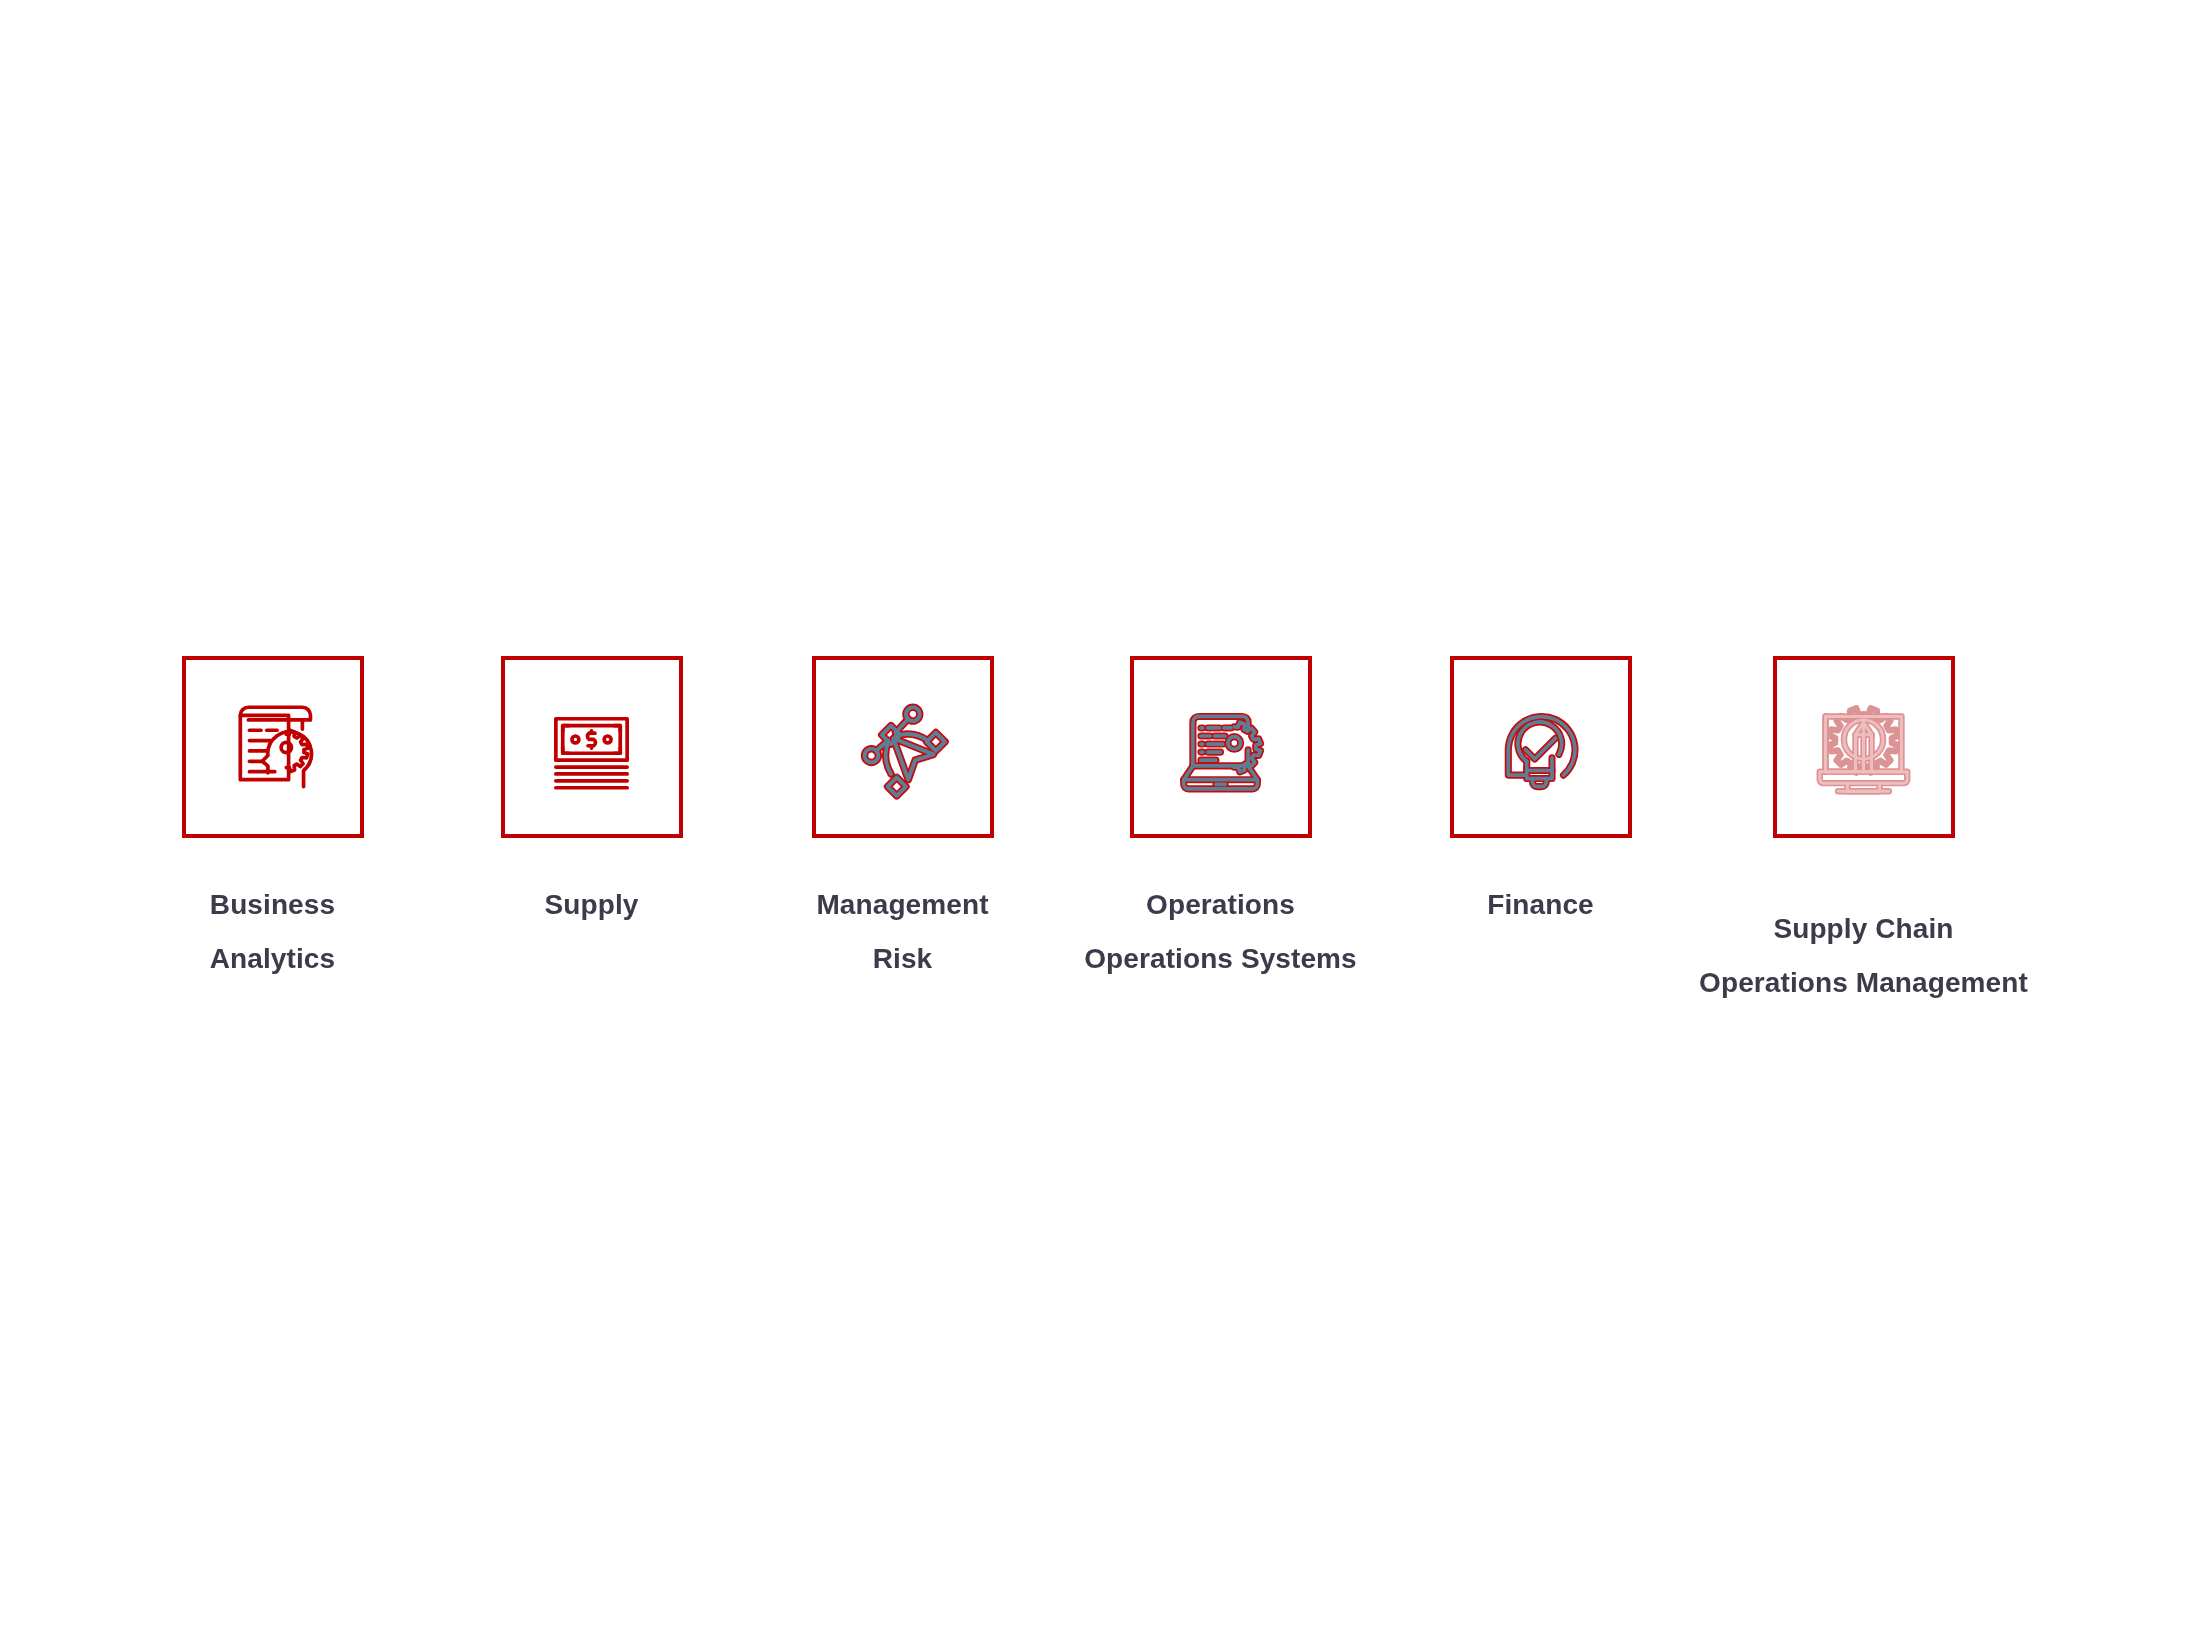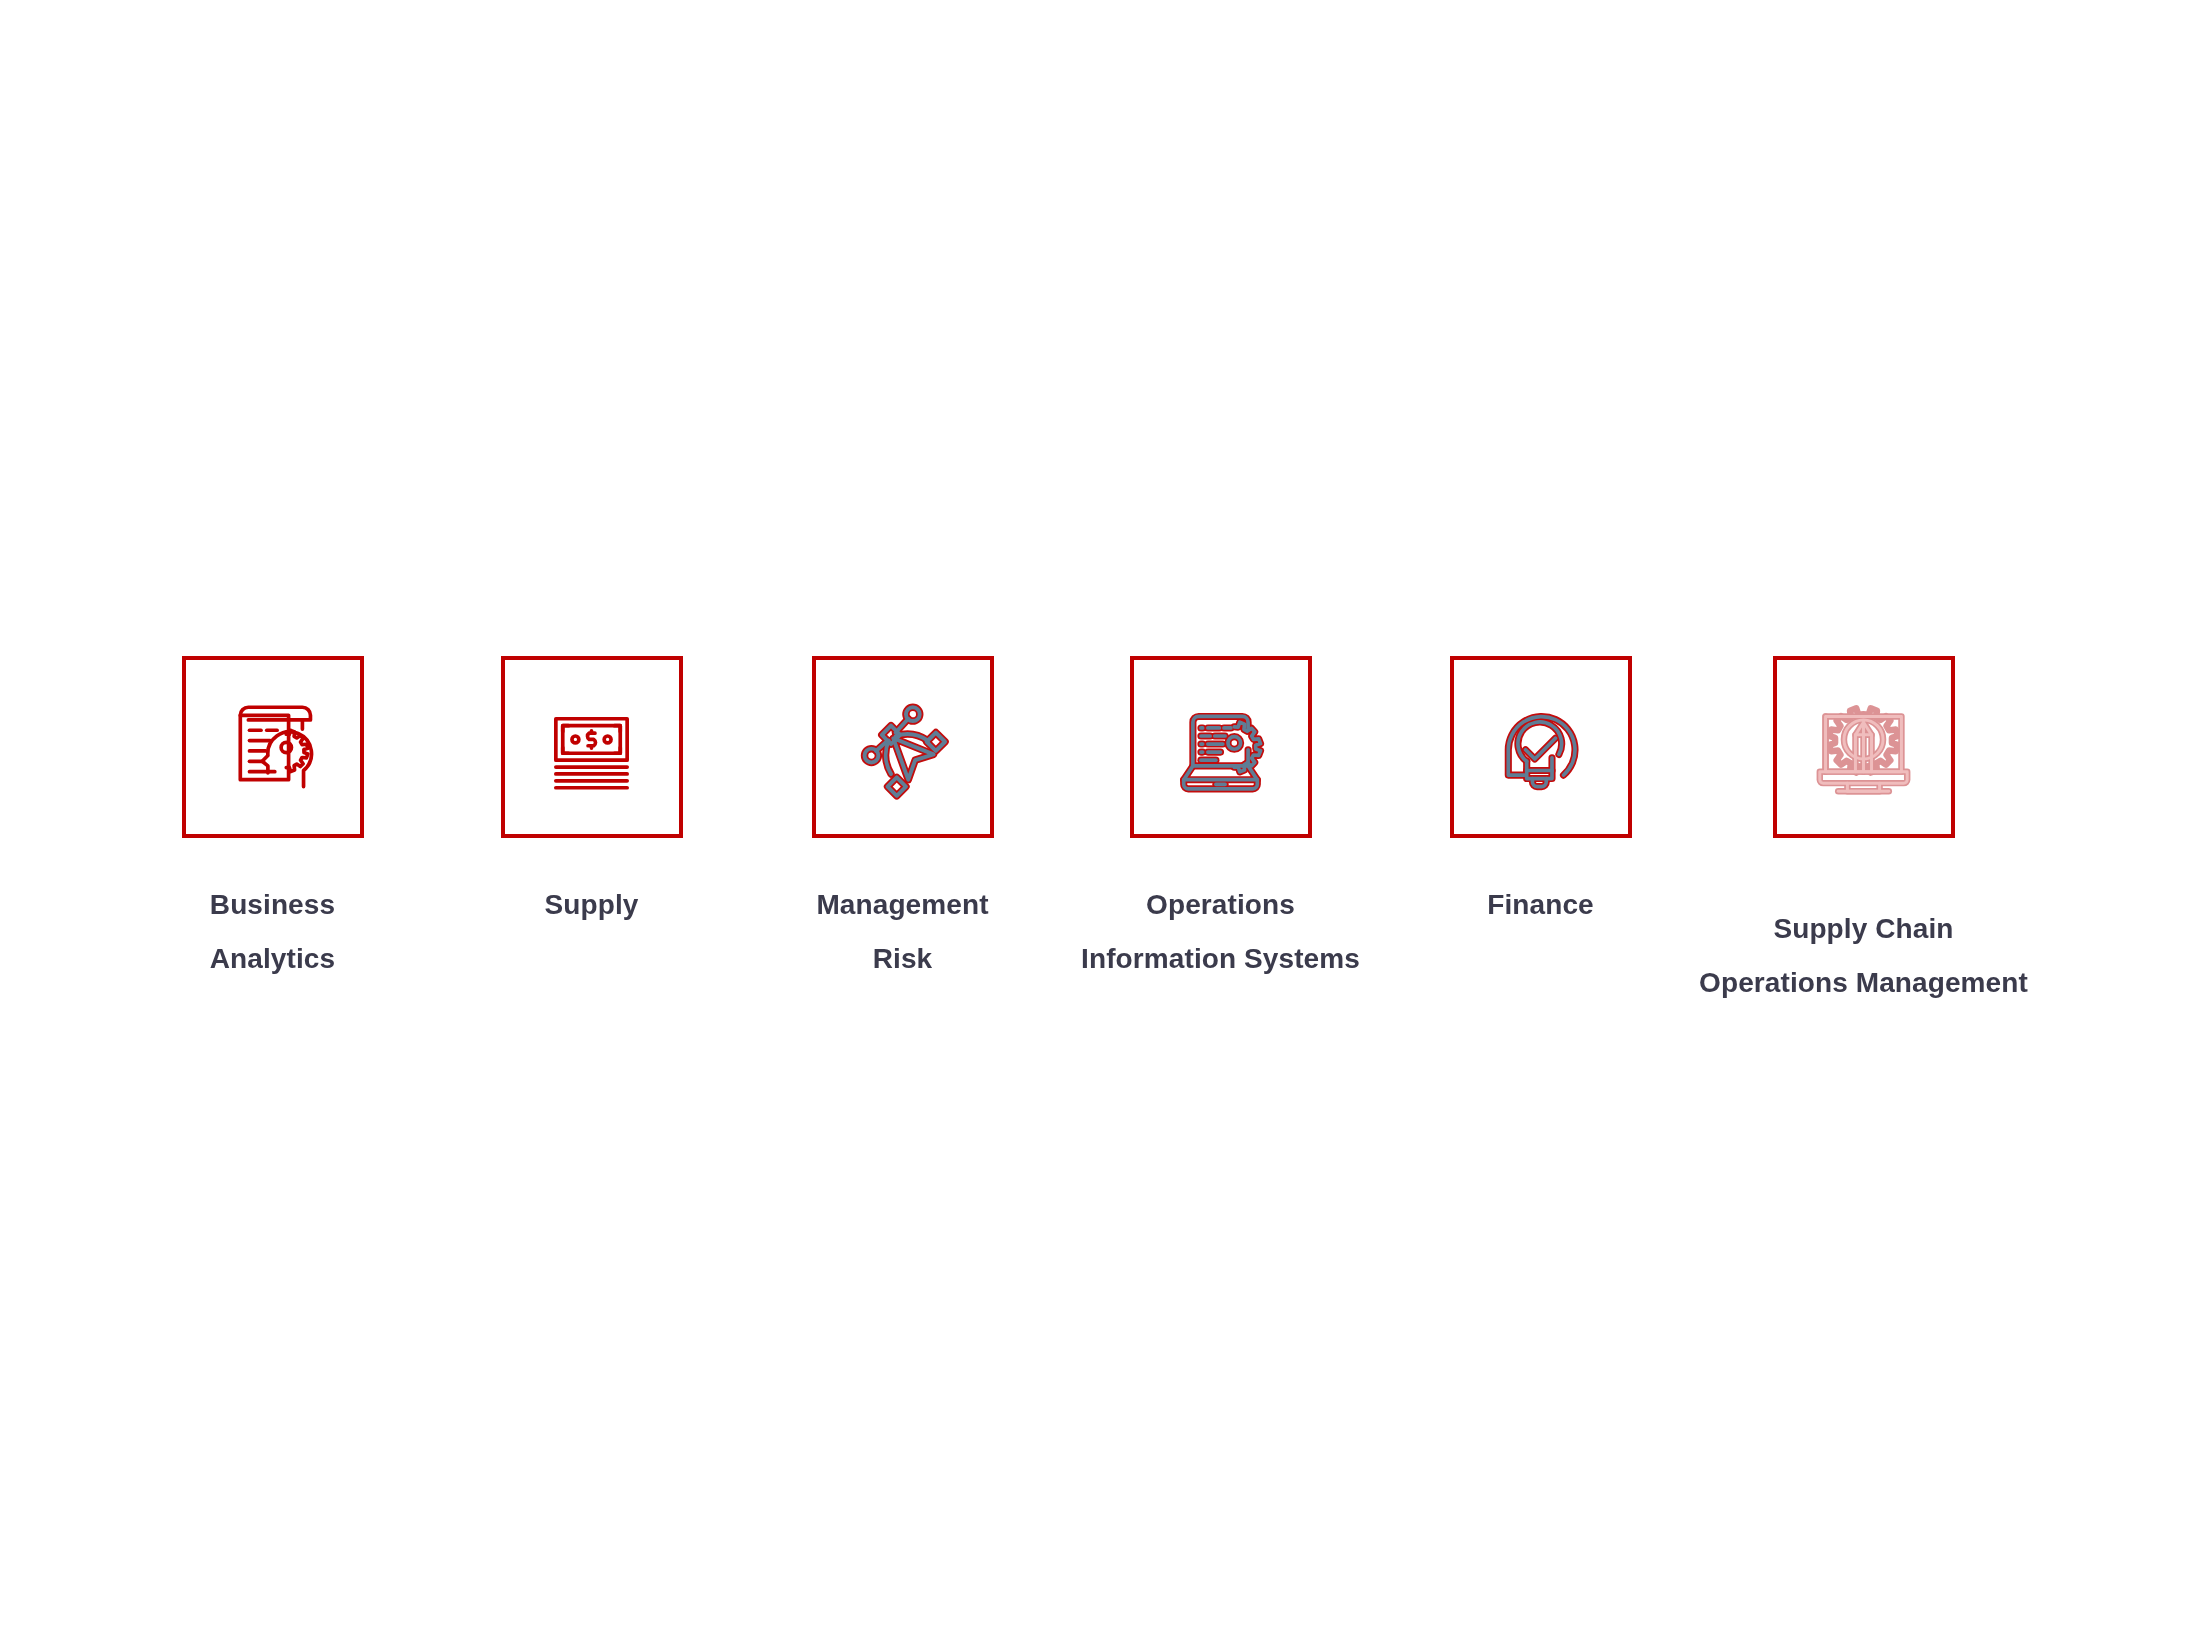--- a/index.html
+++ b/index.html
@@ -206,21 +206,21 @@
             <path d="M33 47 h1.5 M39 47 h13"></path>
             <path d="M33 54 h1.5 M39 54 h11"></path>
             <path d="M33 61 h13"></path>
             <circle cx="62" cy="46" r="5.5"></circle>
             <path d="M62 32 l3.3 0.3 l1.5 -4.3 l4.1 1.7 l-0.5 4.5 l2.8 1.7 l3.7 -2.6 l2.9 3.1 l-2.7 3.7 l1.6 2.8 l4.5 -0.4 l1.6 4.1 l-4.2 1.5 l0.1 3.2 l4.1 1.5 l-1.6 4.1 l-4.5 -0.4 l-1.6 2.8 l2.7 3.7 l-2.9 3 l-3.7 -2.6 l-2.8 1.7 l0.5 4.5 l-4.1 1.6 l-1.5 -4.3 l-3.3 0.3"></path>
           </g>
         </svg>
       </div>
       <div class="tile-label">
         <span class="ln">Operations</span>
-        <span class="ln">Information Systems</span>
+        <span class="ln">Operations Systems</span>
       </div>
     </div>
 
     <div class="tile t4">
       <div class="tile-frame">
         <svg viewBox="0 0 100 100">
           <g fill="none" stroke="#C00000" stroke-width="6.2" stroke-linecap="round" stroke-linejoin="round" opacity="0.95">
             <path d="M22 74 h14 M22 74 v-22 a29 29 0 1 1 48 22"></path>
             <path d="M38 62 a19 19 0 1 1 28 -6"></path>
             <path d="M38 62 v8 h22 v-11"></path>

